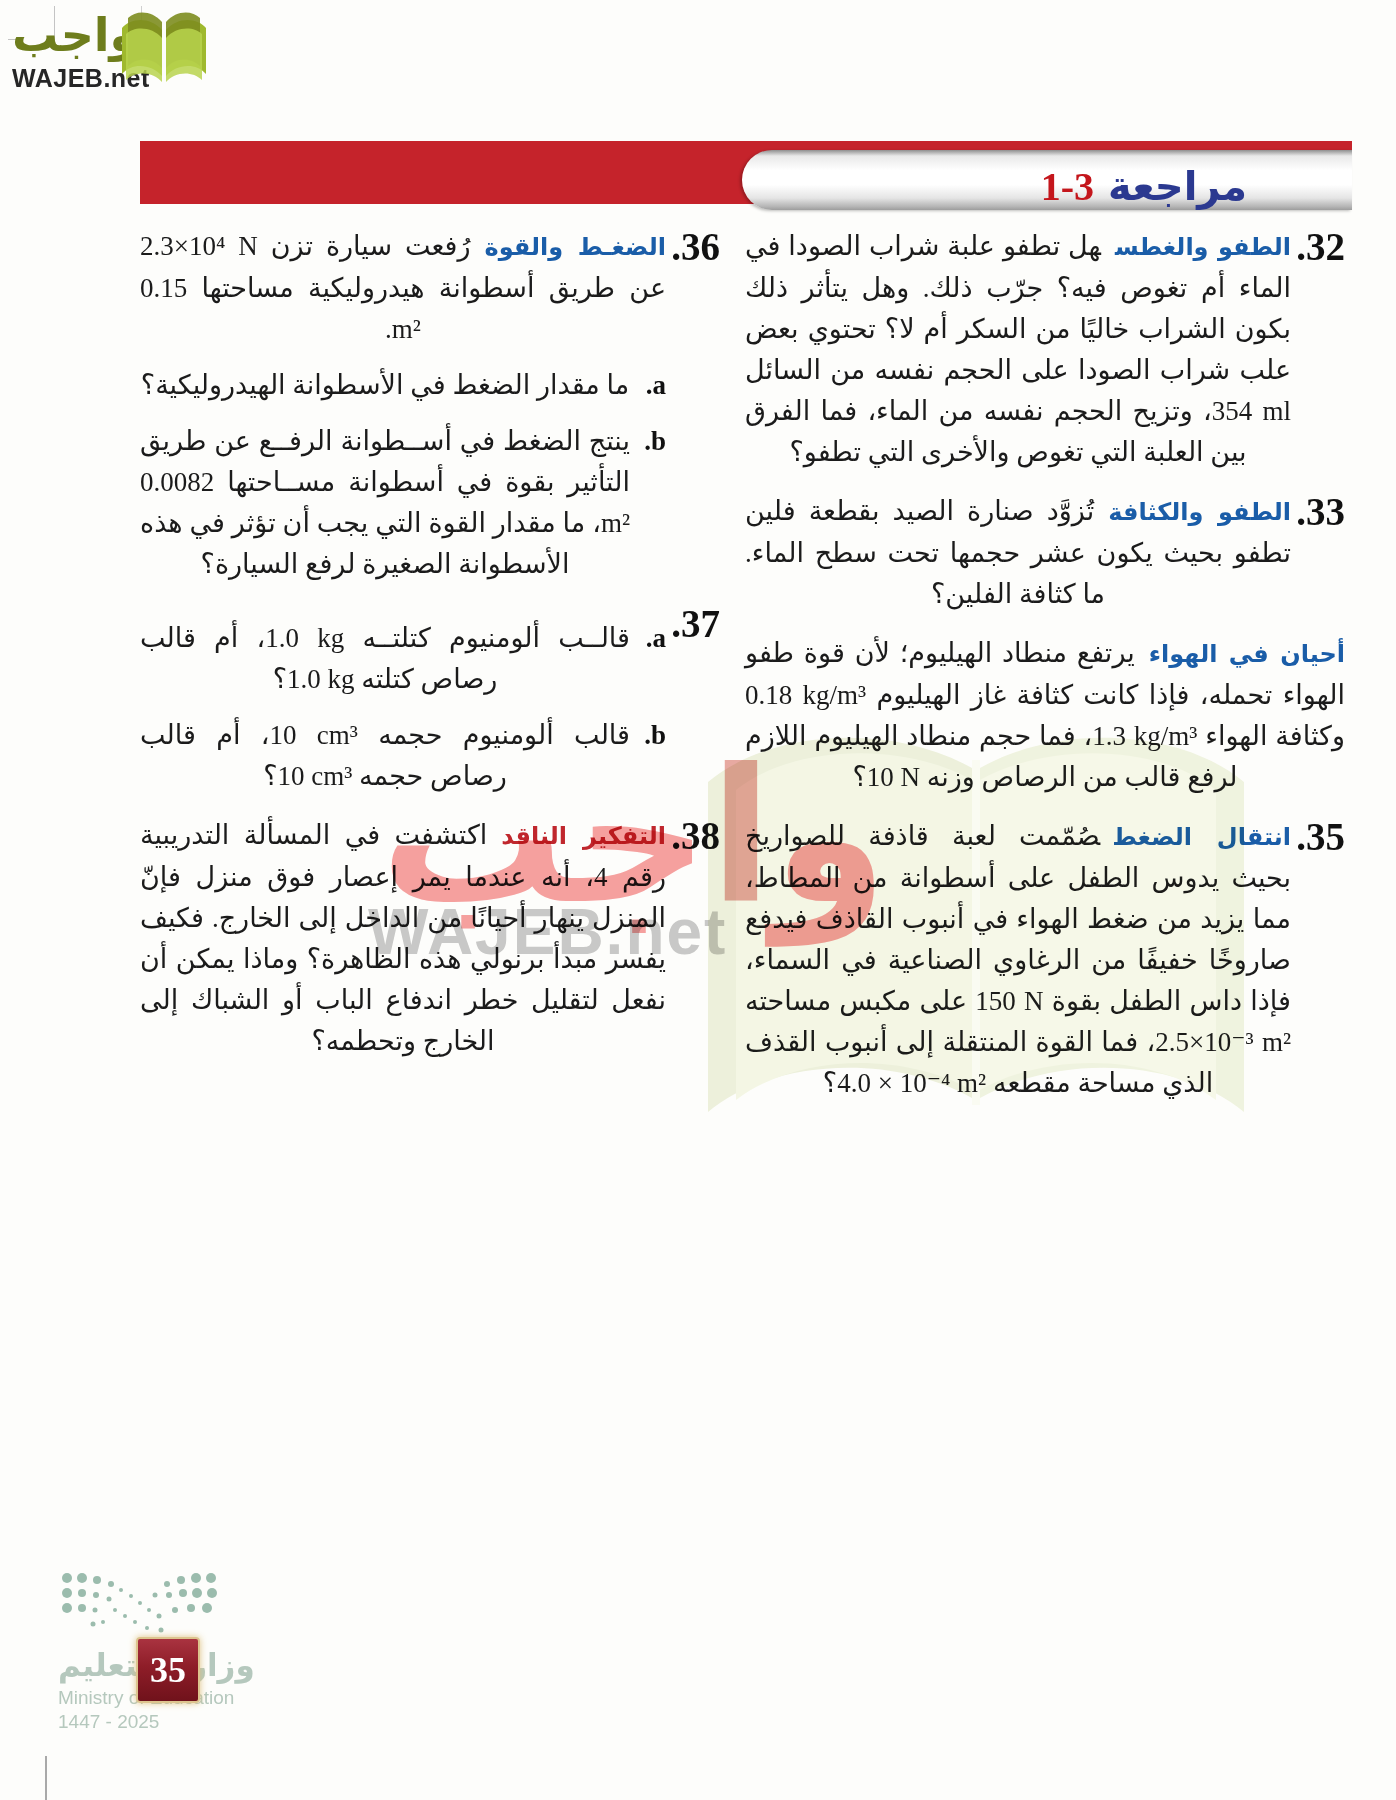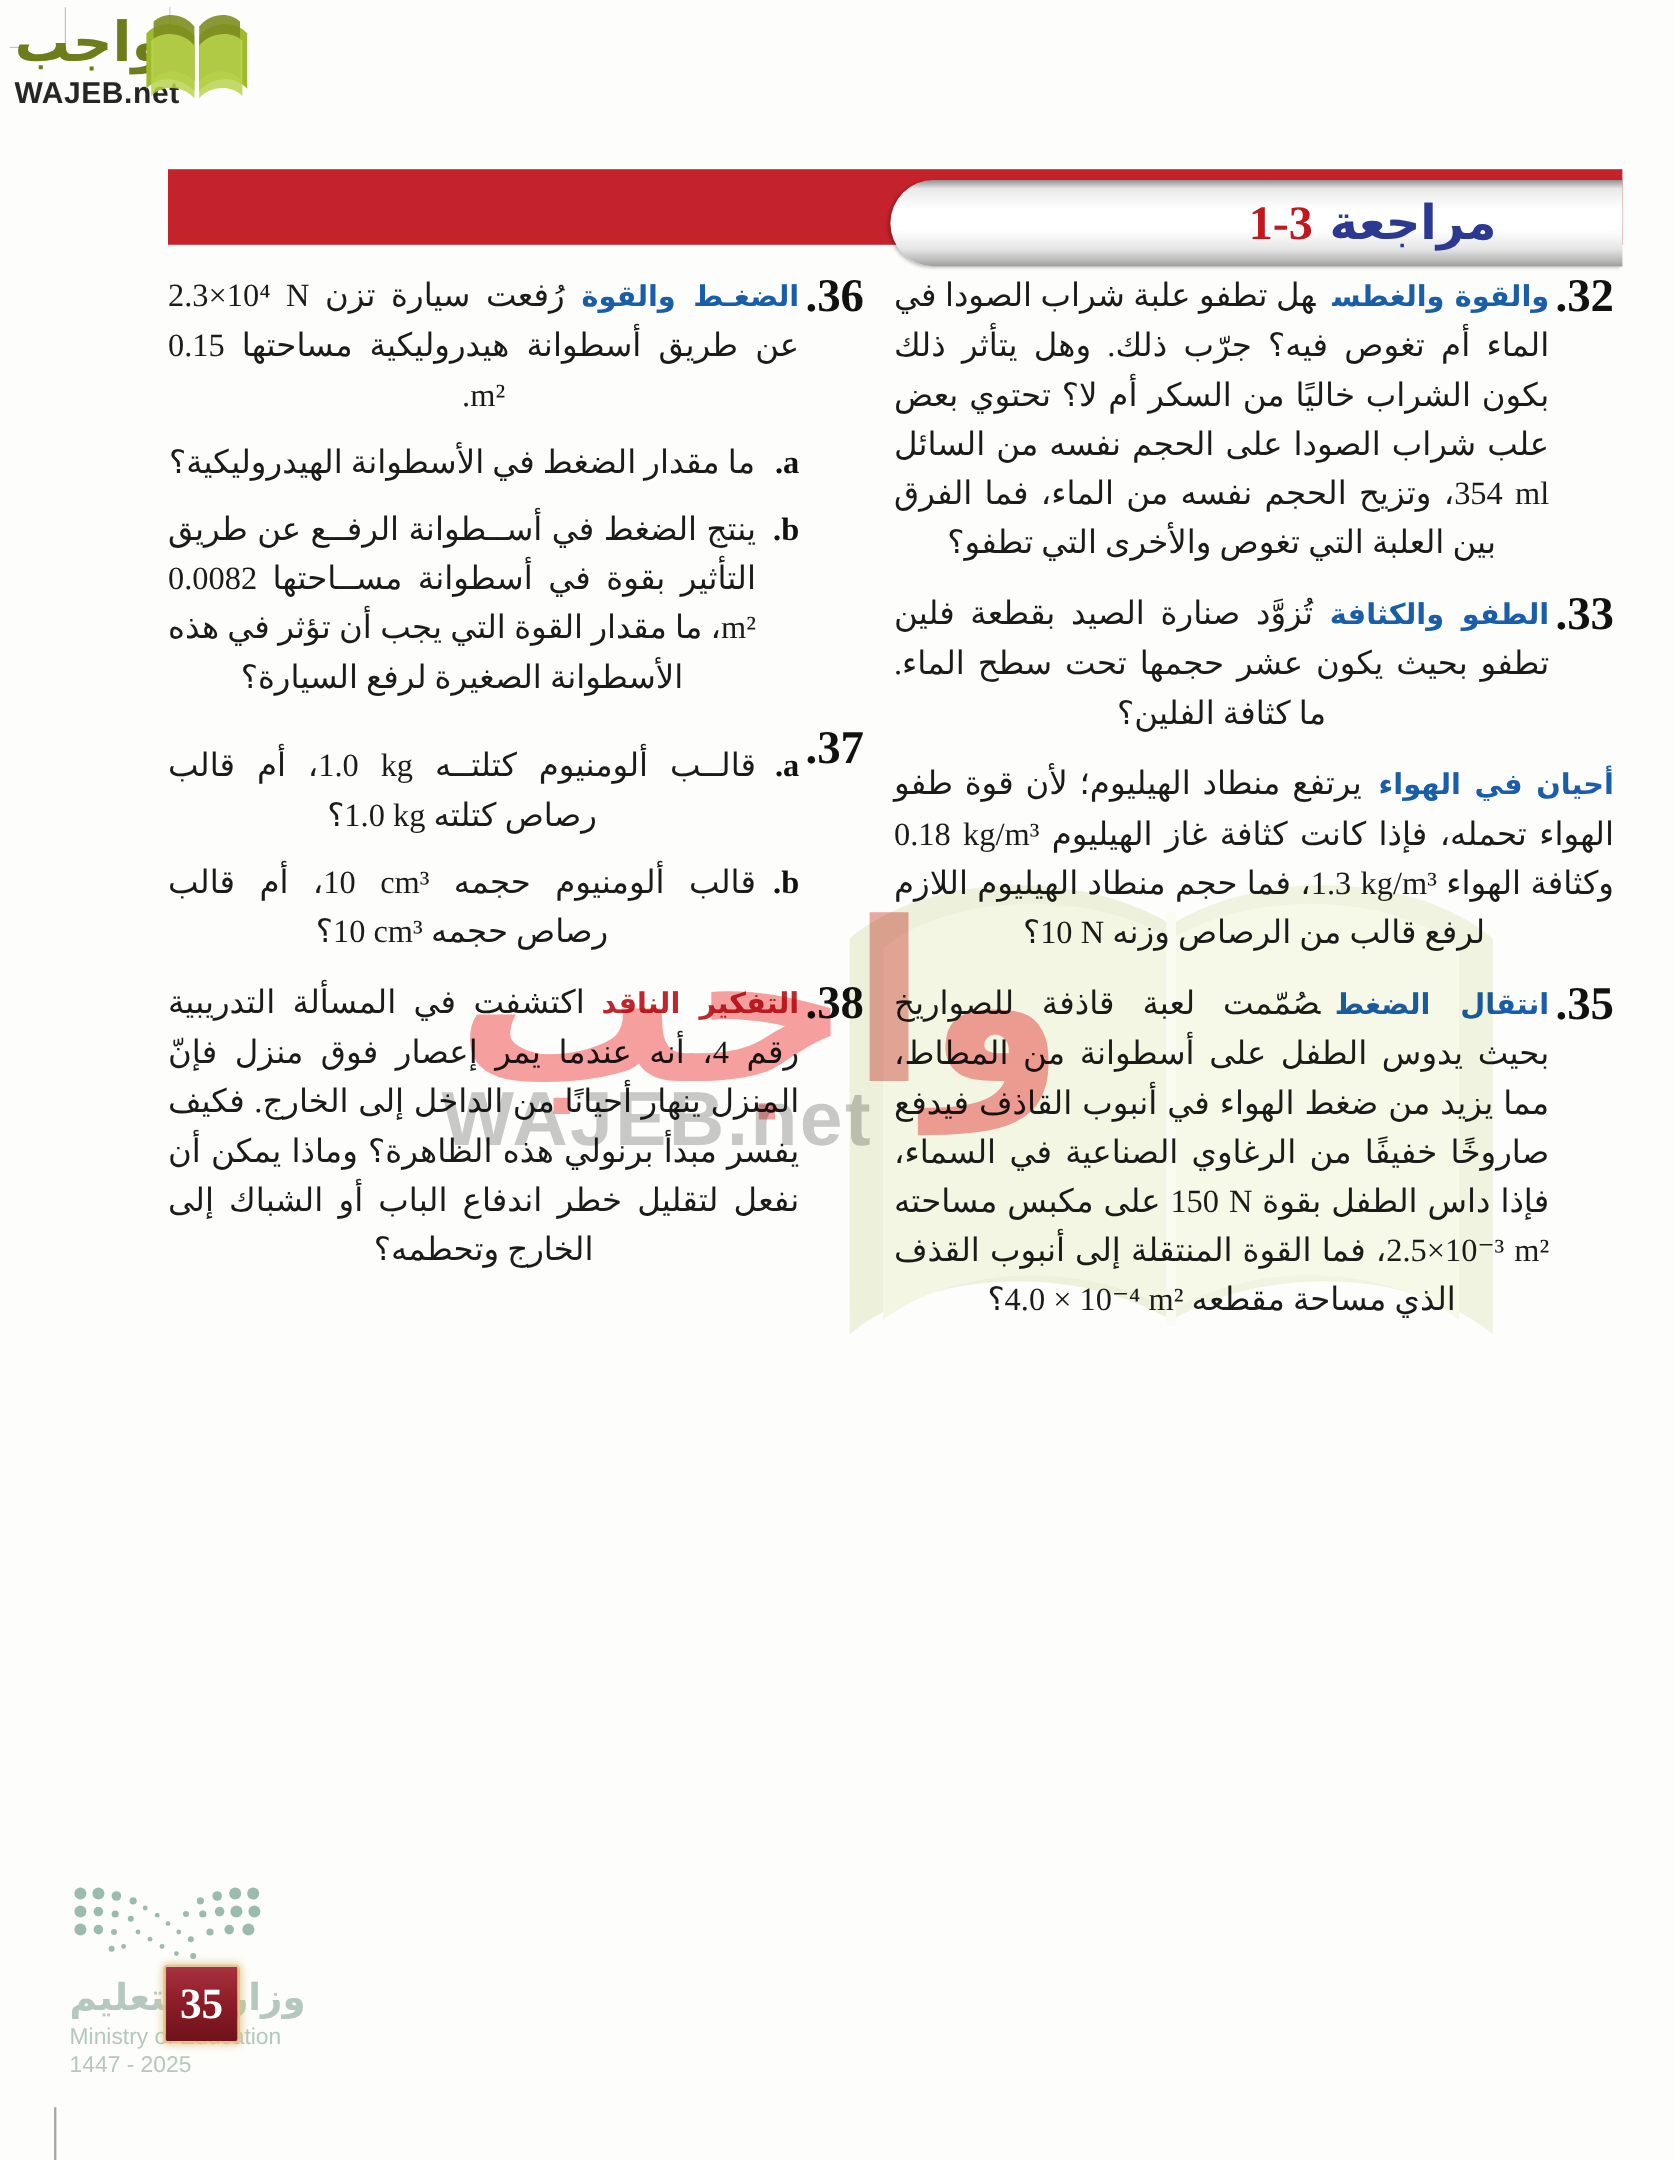--- a/index.html
+++ b/index.html
@@ -12,21 +12,21 @@
   .brand-ar{position:absolute;left:4px;top:6px;font-size:46px;font-weight:bold;color:#6e7d1c;line-height:1;}
   .brand-net{position:absolute;left:4px;top:58px;font-size:25px;font-weight:bold;color:#262626;
              font-family:"Liberation Sans",sans-serif;letter-spacing:.5px;}
   .brand-book{position:absolute;left:108px;top:2px;}
   .cropv1{position:absolute;left:46px;top:0;width:1px;height:36px;background:#c4c4c4;}
   .cropv2{position:absolute;left:133px;top:0;width:1px;height:30px;background:#d0d0d0;}
   .croph1{position:absolute;left:0;top:33px;width:14px;height:1px;background:#c4c4c4;}
 
   
   .redbar{position:absolute;left:140px;top:141px;width:1212px;height:63px;background:#c5232b;z-index:2;}
-  .capsule{position:absolute;left:742px;top:150px;width:610px;height:72px;z-index:3;
+  .capsule{position:absolute;left:742px;top:150px;width:610px;height:60px;z-index:3;
            border-radius:38px 0 0 38px;
            background:linear-gradient(180deg,#8f8f8f 0%,#e9e9e9 10%,#ffffff 34%,#ffffff 58%,#e5e5e5 80%,#b6b6b6 94%,#9d9d9d 100%);
            box-shadow:-2px 1px 3px rgba(0,0,0,.25);}
   .capsule-title{position:absolute;right:105px;top:8px;font-size:40px;font-weight:bold;line-height:56px;white-space:nowrap;}
   .title-ar{color:#2b3990;}
   .title-num{color:#c4161c;font-family:"Liberation Serif","DejaVu Sans",serif;margin-left:6px;}
 
   
   .col{position:absolute;top:226px;z-index:4;}
   .col-right{left:745px;width:600px;}
@@ -103,21 +103,21 @@
       <span class="title-num">3-1</span>
     </div>
   </div>
 
   <div class="col col-right">
 
     <div class="q">
       <div class="qnum">32.</div>
       <div class="qbody">
           <p class="qpar">
-        <span class="kw kw-blue">والقوة والغطس</span><span>هل تطفو علبة شراب الصودا في الماء أم تغوص فيه؟ جرّب ذلك. وهل يتأثر ذلك بكون الشراب خاليًا من السكر أم لا؟ تحتوي بعض علب شراب الصودا على الحجم نفسه من السائل ‎354 ml‎، وتزيح الحجم نفسه من الماء، فما الفرق بين العلبة التي تغوص والأخرى التي تطفو؟</span>
+        <span class="kw kw-blue">الطفو والغطس</span><span>هل تطفو علبة شراب الصودا في الماء أم تغوص فيه؟ جرّب ذلك. وهل يتأثر ذلك بكون الشراب خاليًا من السكر أم لا؟ تحتوي بعض علب شراب الصودا على الحجم نفسه من السائل ‎354 ml‎، وتزيح الحجم نفسه من الماء، فما الفرق بين العلبة التي تغوص والأخرى التي تطفو؟</span>
       </p>
         </div>
     </div>
 
     <div class="q">
       <div class="qnum">33.</div>
       <div class="qbody">
           <p class="qpar">
         <span class="kw kw-blue">الطفو والكثافة</span><span>تُزوَّد صنارة الصيد بقطعة فلين تطفو بحيث يكون عشر حجمها تحت سطح الماء. ما كثافة الفلين؟</span>
       </p>

